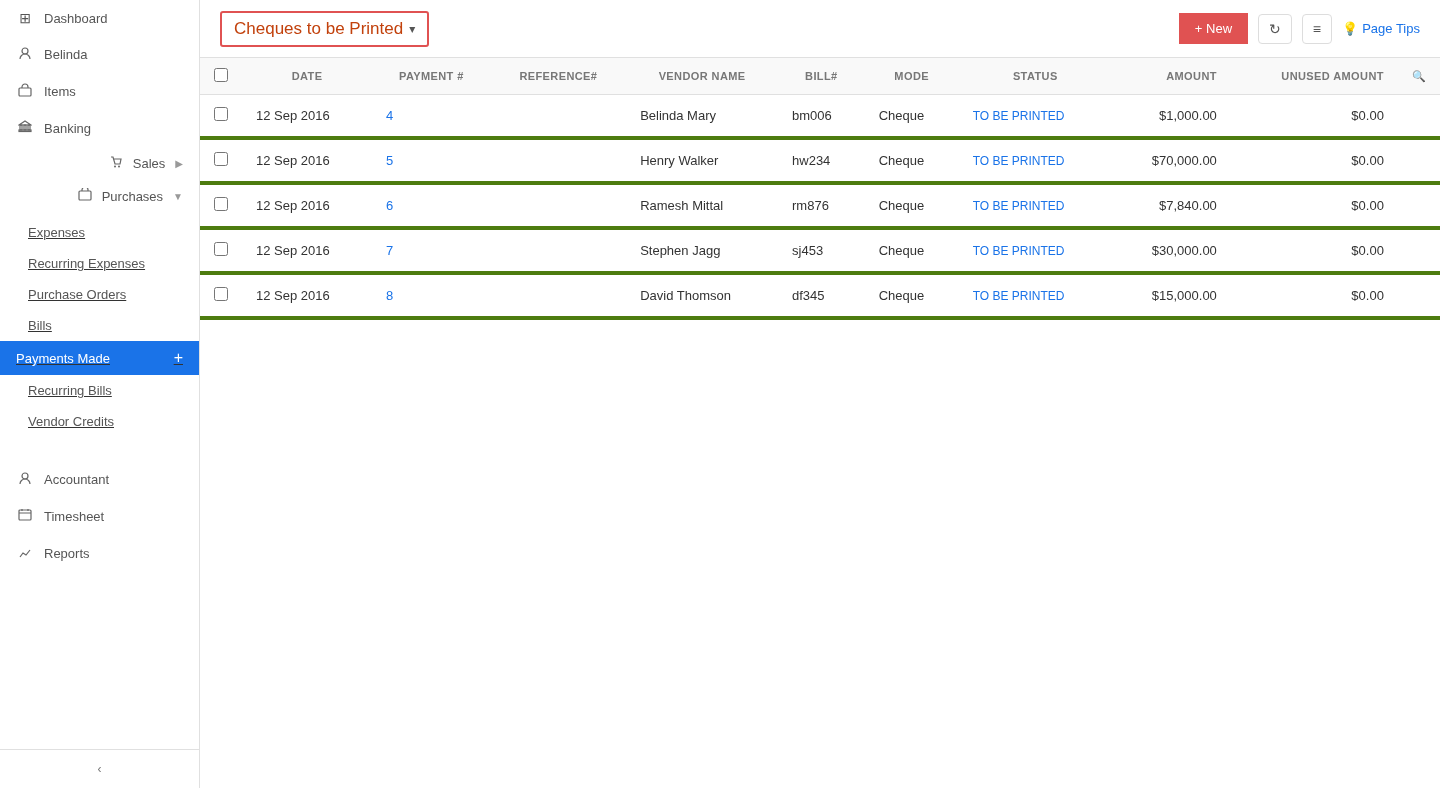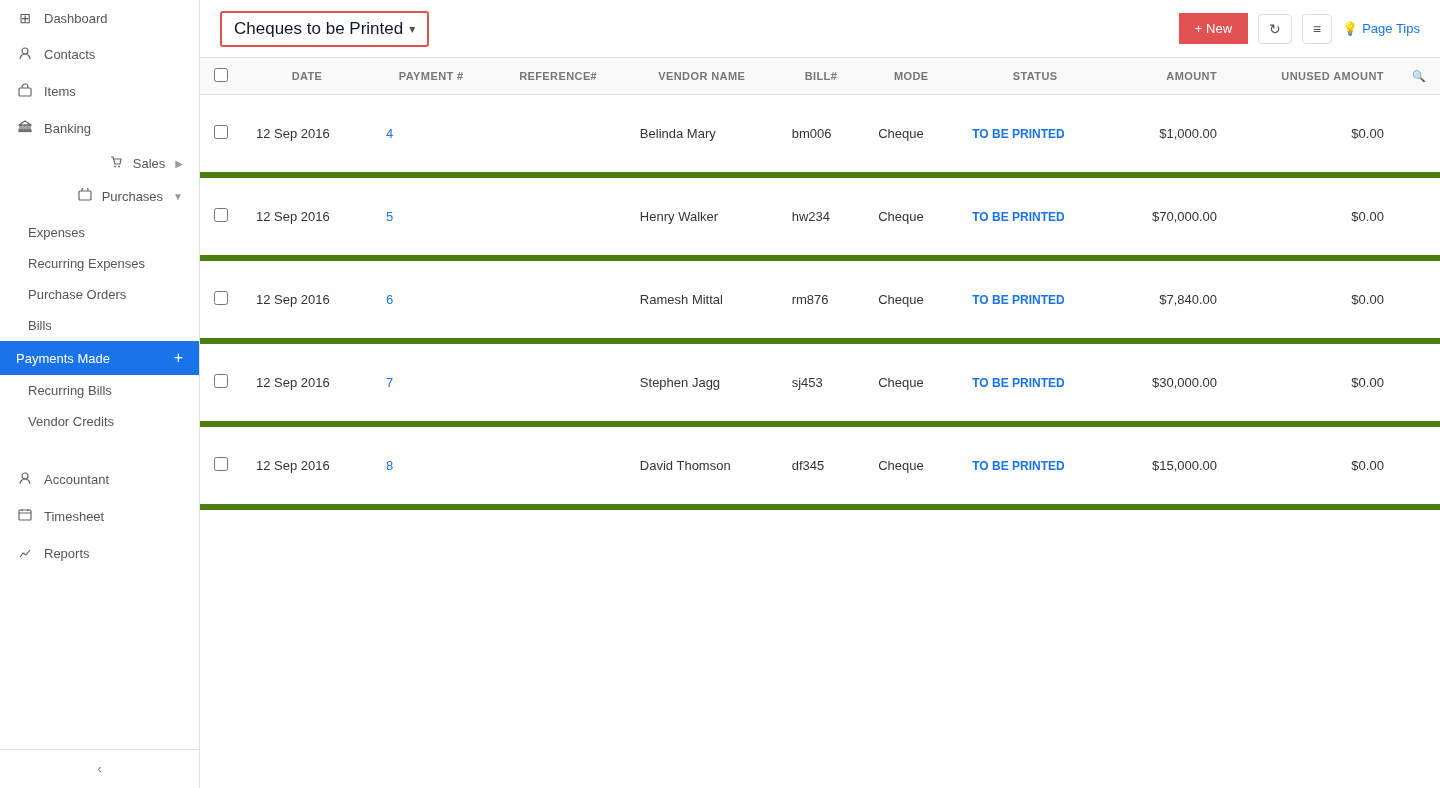--- a/index.html
+++ b/index.html
@@ -21,20 +21,21 @@
       align-items: center;
       padding: 10px 16px;
       cursor: pointer;
       color: #555;
       font-size: 13px;
       gap: 10px;
     }
     .sidebar-item .icon { width: 18px; text-align: center; font-size: 14px; }
     .sidebar-section {
       padding: 4px 0;
+      text-decoration: underline;
     }
     .sidebar-sub-item {
       display: flex;
       align-items: center;
       padding: 8px 16px 8px 28px;
       cursor: pointer;
       color: #555;
       font-size: 13px;
       gap: 8px;
     }
@@ -97,21 +98,21 @@
       display: flex;
       align-items: center;
       gap: 6px;
       border: 2px solid #e05252;
       padding: 6px 12px;
       border-radius: 3px;
       cursor: pointer;
     }
     .page-title {
       font-size: 17px;
-      color: #0f172a;
+      color: #c2410c;
       font-weight: 400;
     }
     .page-title-arrow {
       font-size: 12px;
       color: #555;
     }
     .topbar-actions {
       display: flex;
       align-items: center;
       gap: 10px;
@@ -171,30 +172,30 @@
       text-align: center;
       font-size: 11px;
       font-weight: 600;
       color: #777;
       text-transform: uppercase;
       letter-spacing: 0.4px;
       white-space: nowrap;
     }
     th.right, td.right { text-align: right; }
     td {
-      padding: 30px 14px;
+      padding: 12px 14px;
       font-size: 13px;
       color: #333;
-      border-bottom: 6px solid #4d7c0f;
+      border-bottom: 4px solid #4d7c0f;
     }
     .link-blue { color: #1a73e8; cursor: pointer; text-decoration: none; }
     .status-badge {
       color: #1a73e8;
       font-size: 12px;
-      font-weight: 700;
+      font-weight: 400;
       cursor: pointer;
     }
     .checkbox-cell { width: 40px; text-align: center; }
     input[type="checkbox"] { cursor: pointer; width: 14px; height: 14px; }
     .search-icon-th { width: 30px; text-align: center; cursor: pointer; color: #777; }
   </style>
 </head>
 <body>
 
 <div id="sidebar">
@@ -204,21 +205,21 @@
     <span>Dashboard</span>
   </div>
 
   <div class="sidebar-item">
     <span class="icon">
       <svg width="14" height="14" viewBox="0 0 14 14" fill="none">
           <circle cx="7" cy="5" r="3" stroke="#666" stroke-width="1.2"></circle>
           <path d="M2 13c0-2.76 2.24-5 5-5s5 2.24 5 5" stroke="#666" stroke-width="1.2" fill="none"></path>
         </svg>
     </span>
-    <span>Contacts</span>
+    <span>Belinda</span>
   </div>
 
   <div class="sidebar-item">
     <span class="icon">
       <svg width="14" height="14" viewBox="0 0 14 14" fill="none">
           <rect x="1" y="5" width="12" height="8" rx="1" stroke="#666" stroke-width="1.2"></rect>
           <path d="M4 5V4a3 3 0 016 0v1" stroke="#666" stroke-width="1.2"></path>
         </svg>
     </span>
     <span>Items</span>

